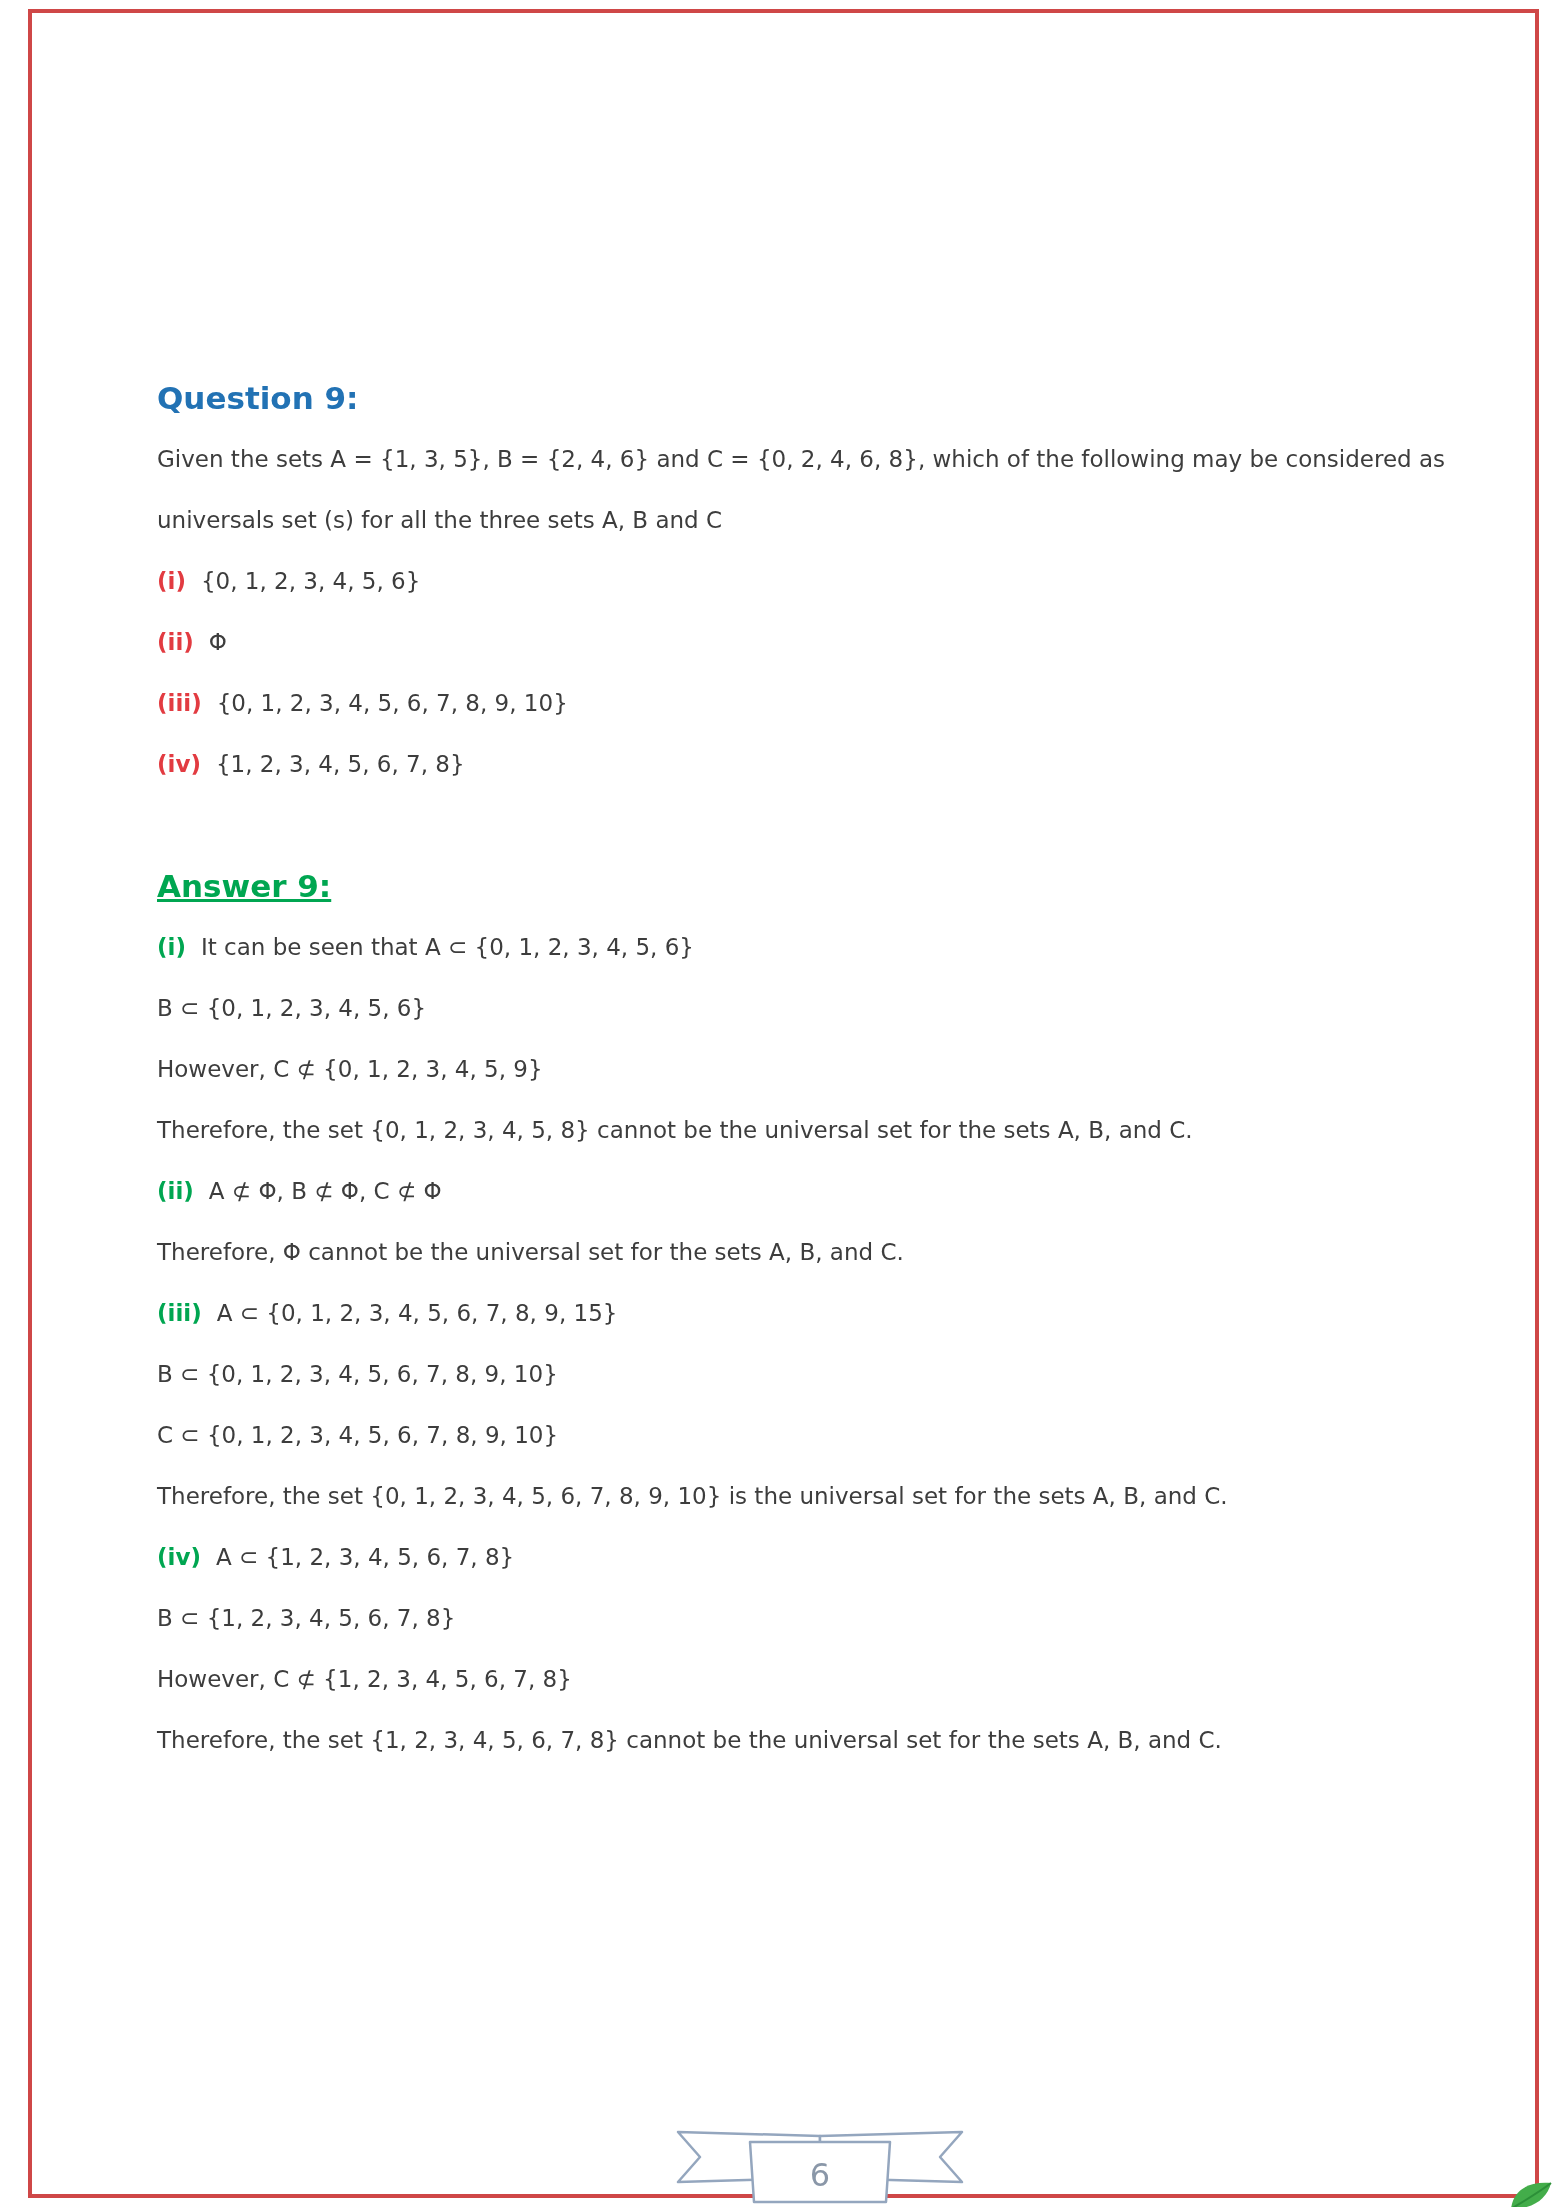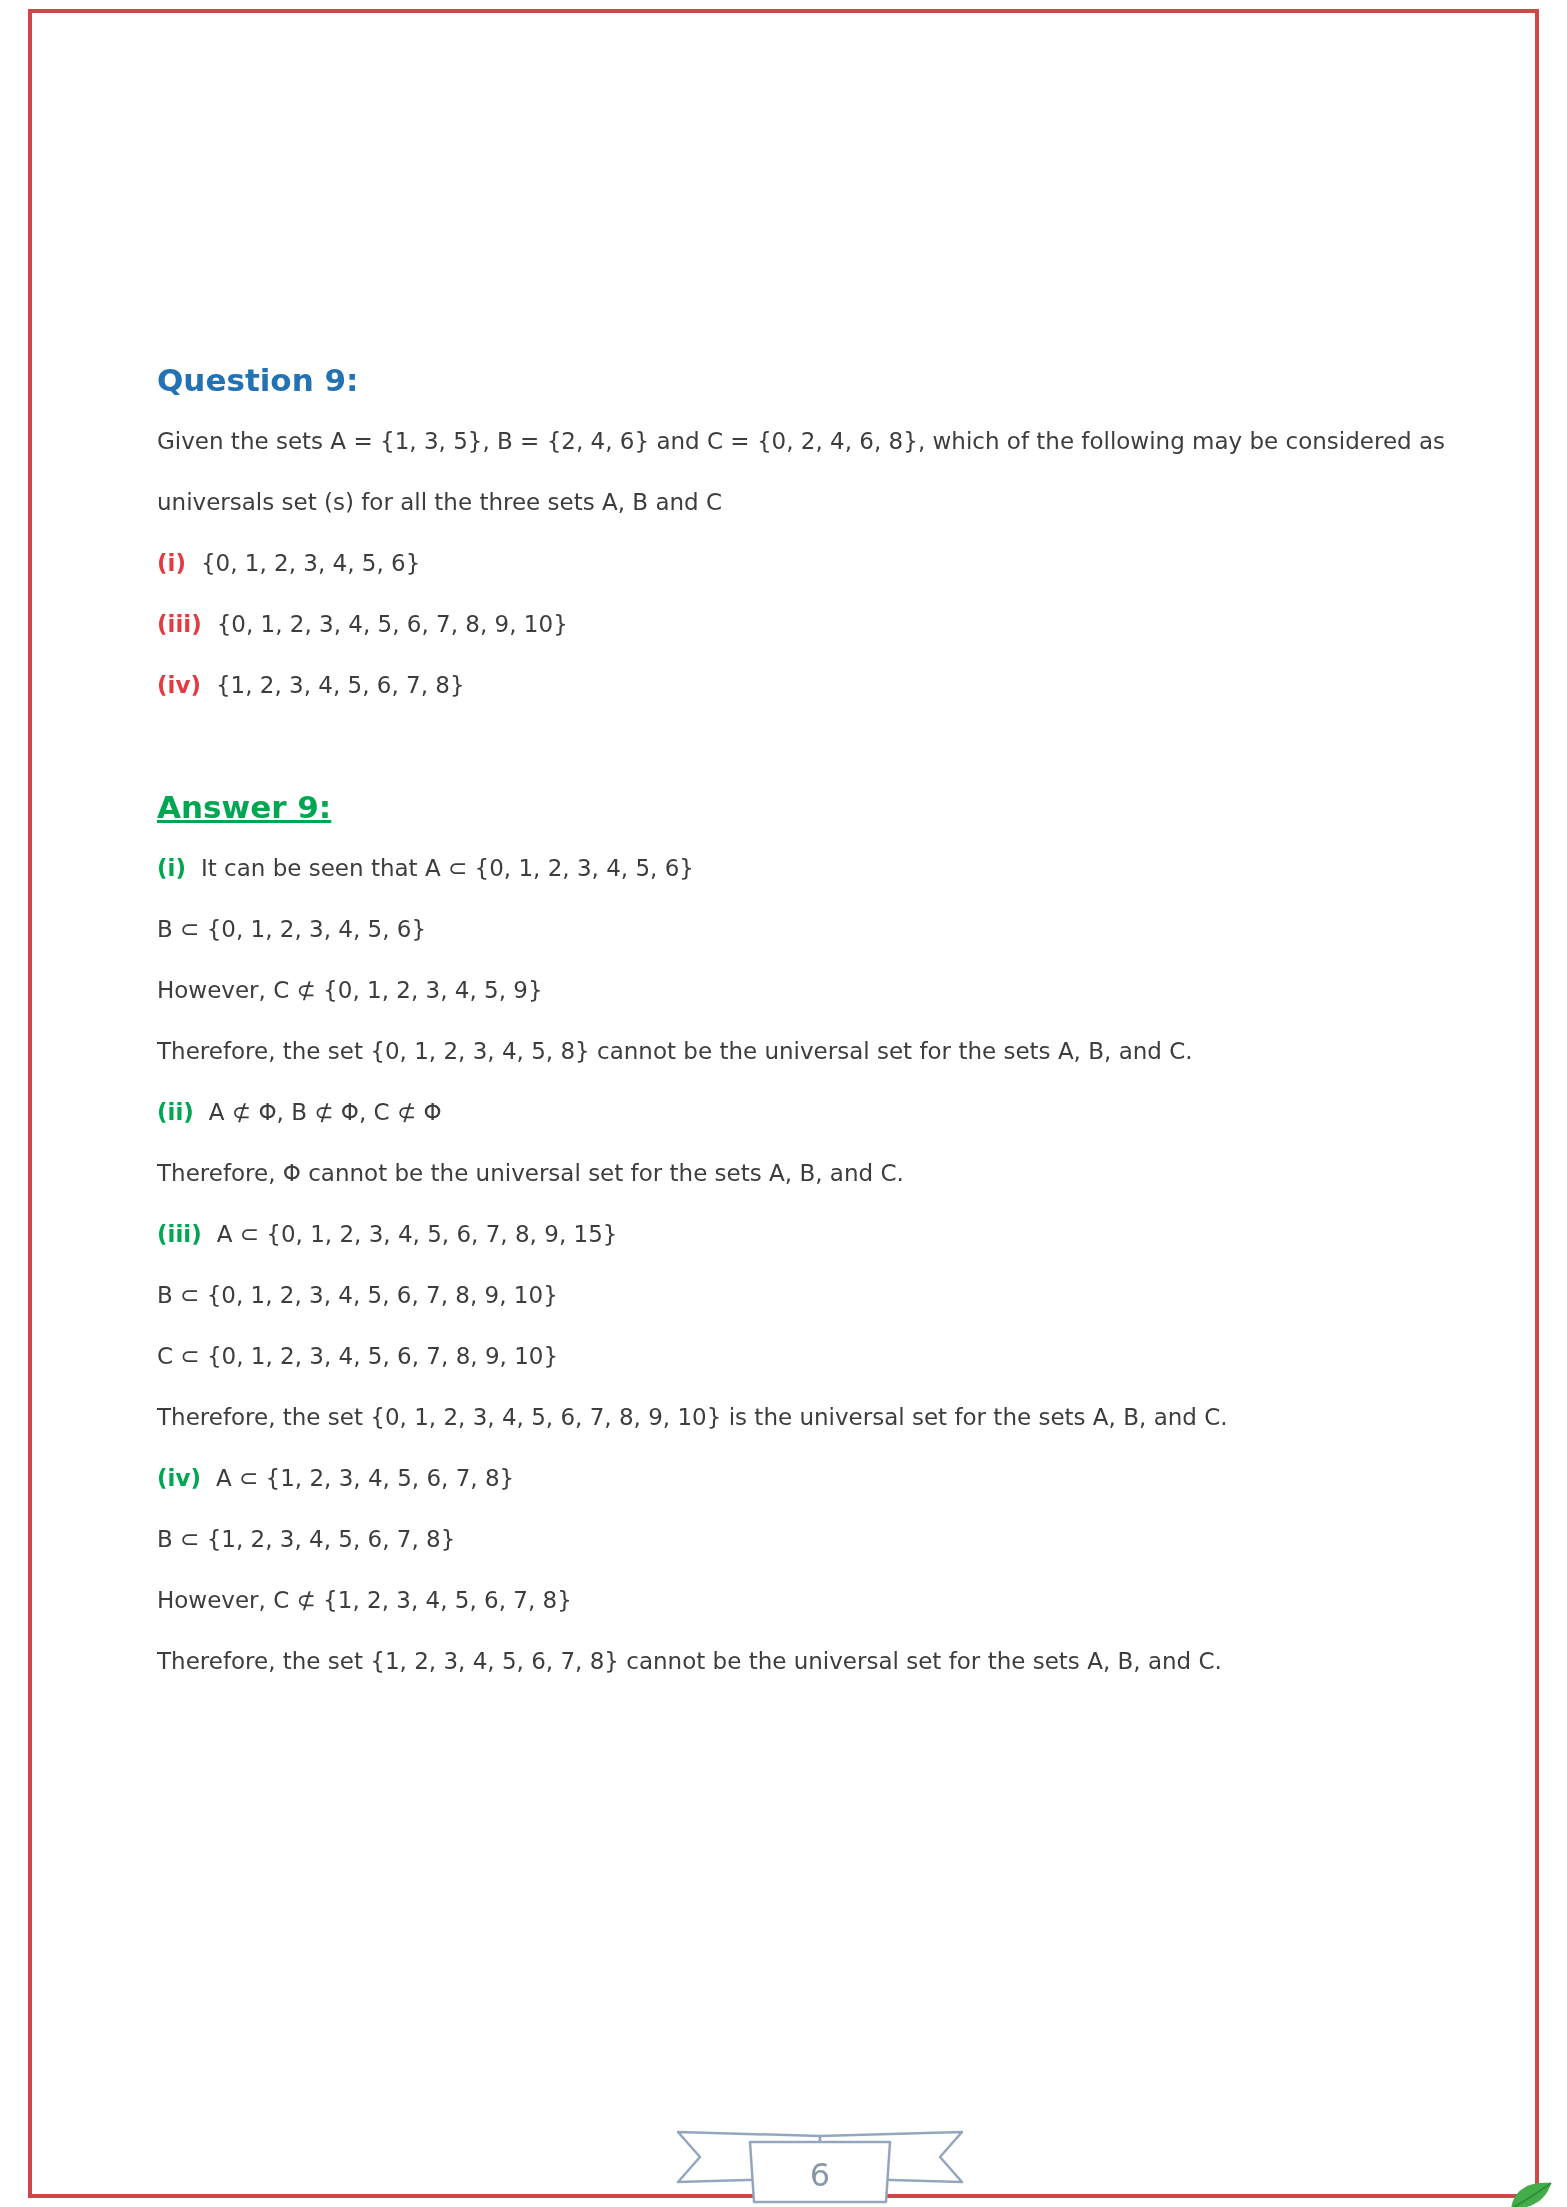--- a/index.html
+++ b/index.html
@@ -16,21 +16,21 @@
   .page-border {
     position: absolute;
     top: 9px; bottom: 9px; left: 28px; right: 28px;
     border: 4px solid var(--border, #cf4747);
     pointer-events: none;
   }
 
   .content {
     position: absolute;
     left: 157px;
-    top: 350px;
+    top: 368px;
     width: 1330px;
   }
 
   .heading {
     font-size: 31px;
     font-weight: bold;
     line-height: 61px;
     margin: 0;
   }
   .heading.q { color: var(--question-heading, #2272b4); }
@@ -81,20 +81,21 @@
 </head>
 <body>
 
 <div class="page-border"></div>
 
 <div class="content">
   <h2 class="heading q">Question 9:</h2>
   <p class="para">Given the sets A = {1, 3, 5}, B = {2, 4, 6} and C = {0, 2, 4, 6, 8}, which of the following may be considered as universals set (s) for all the three sets A, B and C</p>
   <div id="question-options">
       <div class="line"><span class="label red">(i)</span><span class="text">{0, 1, 2, 3, 4, 5, 6}</span></div>
+      <div class="line"><span class="label red">(ii)</span><span class="text">Φ</span></div>
       <div class="line"><span class="label red">(iii)</span><span class="text">{0, 1, 2, 3, 4, 5, 6, 7, 8, 9, 10}</span></div>
       <div class="line"><span class="label red">(iv)</span><span class="text">{1, 2, 3, 4, 5, 6, 7, 8}</span></div>
     </div>
 
   <div class="spacer"></div>
 
   <h2 class="heading a">Answer 9:</h2>
   <div id="answer-lines">
       <div class="line"><span class="label green">(i)</span><span class="text">It can be seen that A ⊂ {0, 1, 2, 3, 4, 5, 6}</span></div>
       <div class="line"><span class="text">B ⊂ {0, 1, 2, 3, 4, 5, 6}</span></div>

